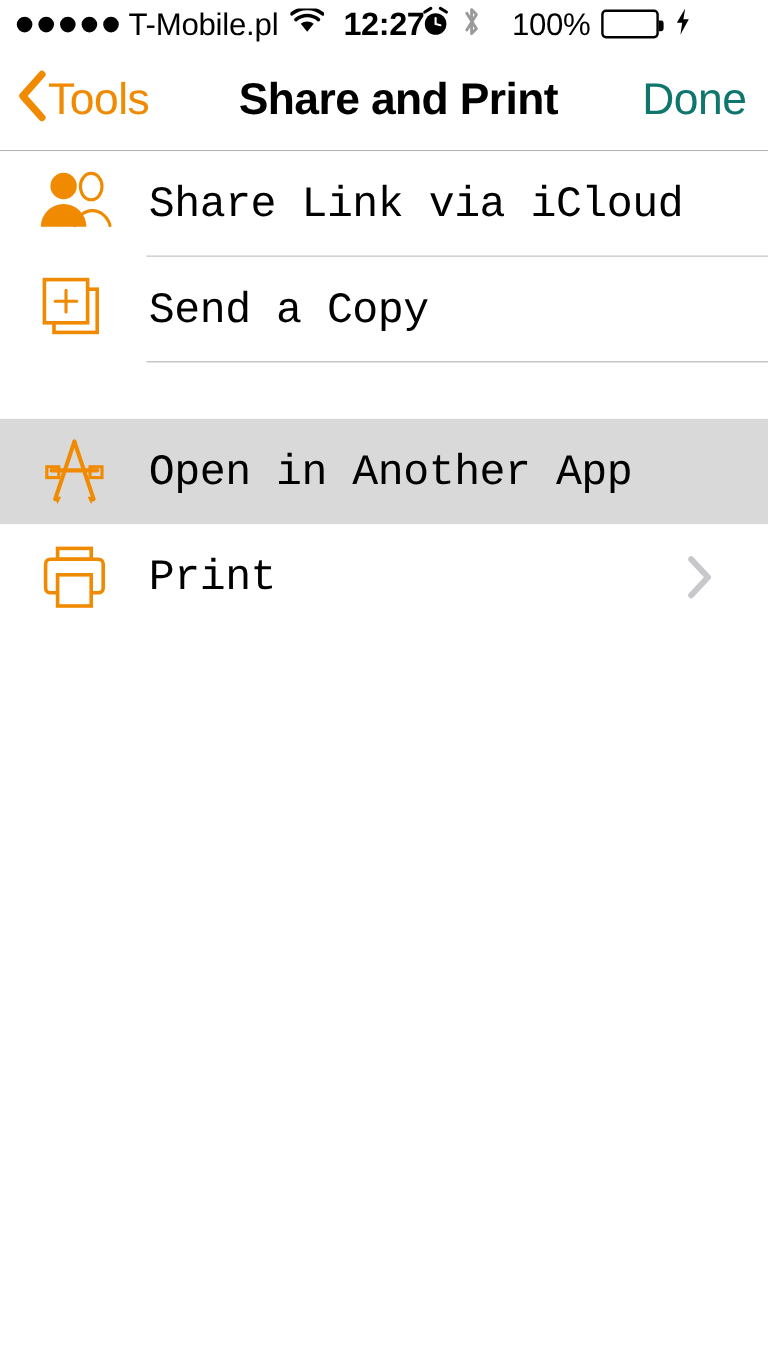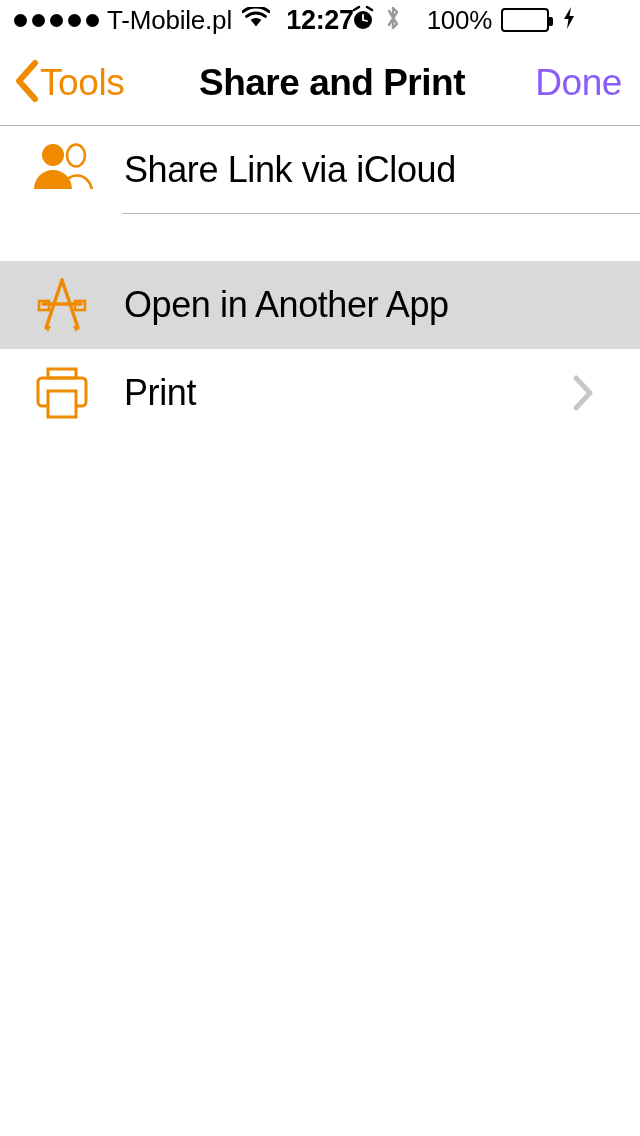--- a/index.html
+++ b/index.html
@@ -144,29 +144,30 @@
     color: #000000;
     letter-spacing: -0.5px;
   }
   .nav-done {
     position: absolute;
     right: 18px;
     top: 0;
     height: 85px;
     line-height: 85px;
     font-size: 37px;
-    color: #8b5cf6;
+    color: #0f766e;
     letter-spacing: -0.4px;
     cursor: pointer;
   }
 
   
   .list {
     width: 640px;
     background: #ffffff;
+    font-family: Liberation Mono, monospace;
   }
   .row {
     position: relative;
     height: 88px;
     width: 640px;
     display: flex;
     align-items: center;
     background: #ffffff;
     cursor: pointer;
   }
@@ -283,20 +284,31 @@
         <circle cx="22" cy="13" r="11" fill="#F08A00"></circle>
         <path d="M3 47 a19 19 0 0 1 38 0 Z" fill="#F08A00"></path>
         <ellipse cx="45" cy="13.5" rx="9" ry="11" fill="none" stroke="#F08A00" stroke-width="2.6"></ellipse>
         <path d="M31 47 a15.5 18 0 0 1 30 0" fill="none" stroke="#F08A00" stroke-width="2.6"></path>
       </svg>
     </div>
     <div class="row-label">Share Link via iCloud</div>
     <div class="row-sep"></div>
   </div>
 
+  <div class="row">
+    <div class="row-icon">
+      <svg width="58" height="58" viewBox="0 0 58 58">
+        <rect x="12" y="12" width="36" height="36" fill="none" stroke="#F08A00" stroke-width="3"></rect>
+        <rect x="4" y="4" width="36" height="36" fill="#fff" stroke="#F08A00" stroke-width="3"></rect>
+        <path d="M22 13 L22 31 M13 22 L31 22" stroke="#F08A00" stroke-width="2.6" stroke-linecap="round"></path>
+      </svg>
+    </div>
+    <div class="row-label">Send a Copy</div>
+    <div class="row-sep"></div>
+  </div>
 
   <div class="row selected">
     <div class="row-icon">
       <svg width="62" height="62" viewBox="0 0 62 62">
         <path d="M31 6 L47 54" stroke="#F08A00" stroke-width="3.4" fill="none" stroke-linecap="round"></path>
         <path d="M31 6 L15 54" stroke="#F08A00" stroke-width="3.4" fill="none" stroke-linecap="round"></path>
         <path d="M12 30 L50 30" stroke="#F08A00" stroke-width="3.4" fill="none" stroke-linecap="round"></path>
         <rect x="8" y="27" width="10" height="9" fill="none" stroke="#F08A00" stroke-width="2.6"></rect>
         <rect x="44" y="27" width="10" height="9" fill="none" stroke="#F08A00" stroke-width="2.6"></rect>
         <path d="M14 52 L20 52 L17 58 Z" fill="#F08A00"></path>

